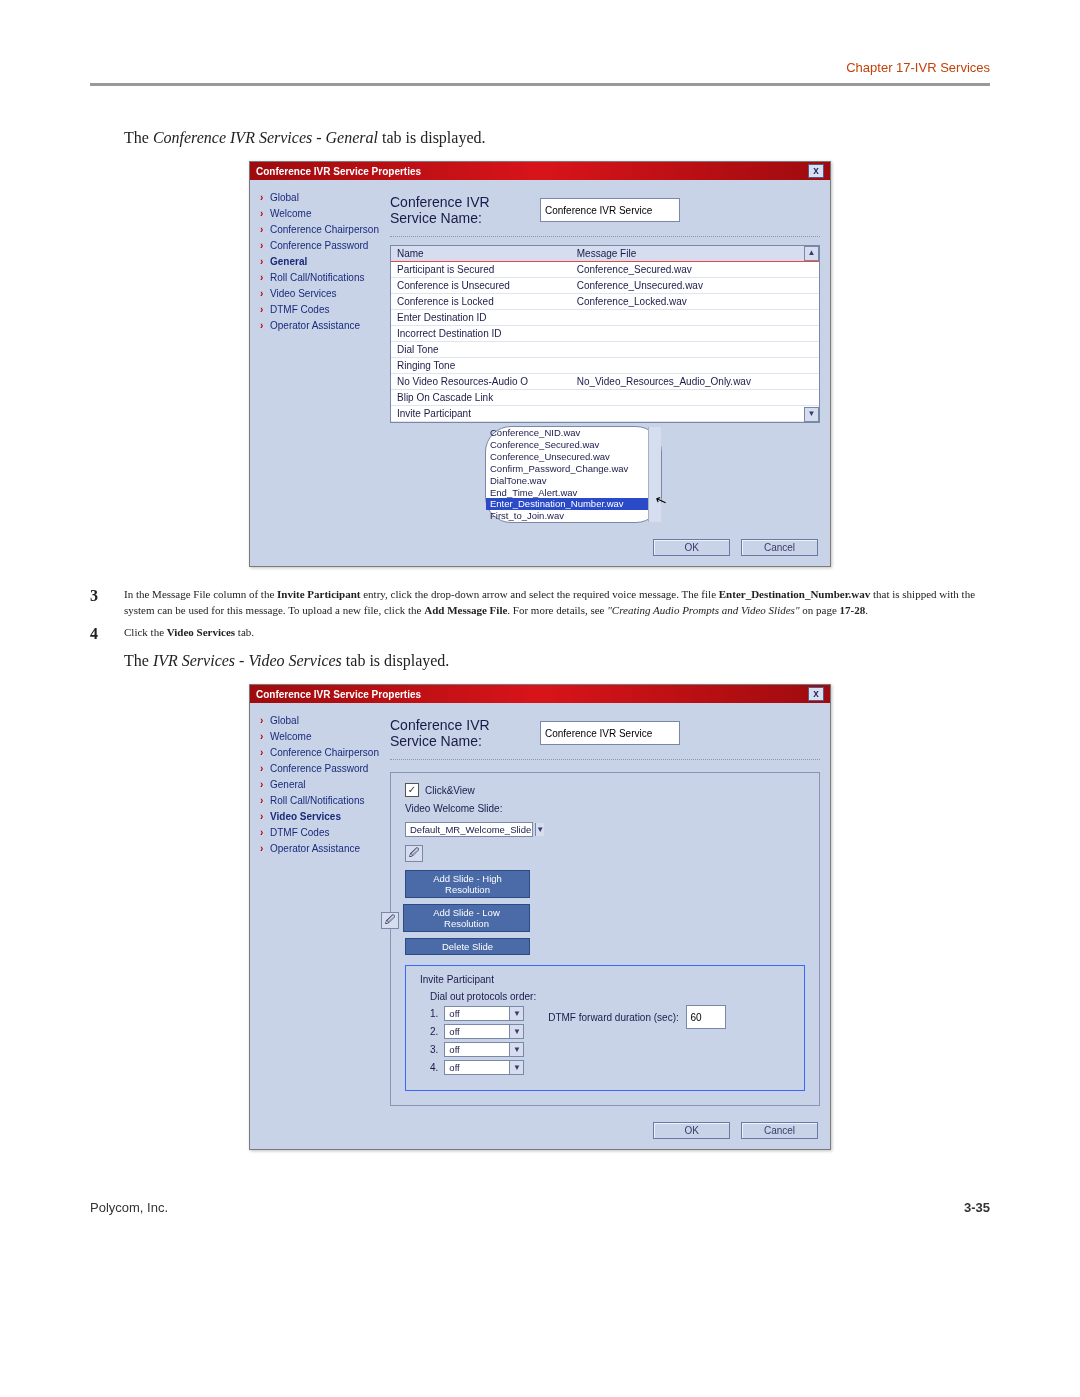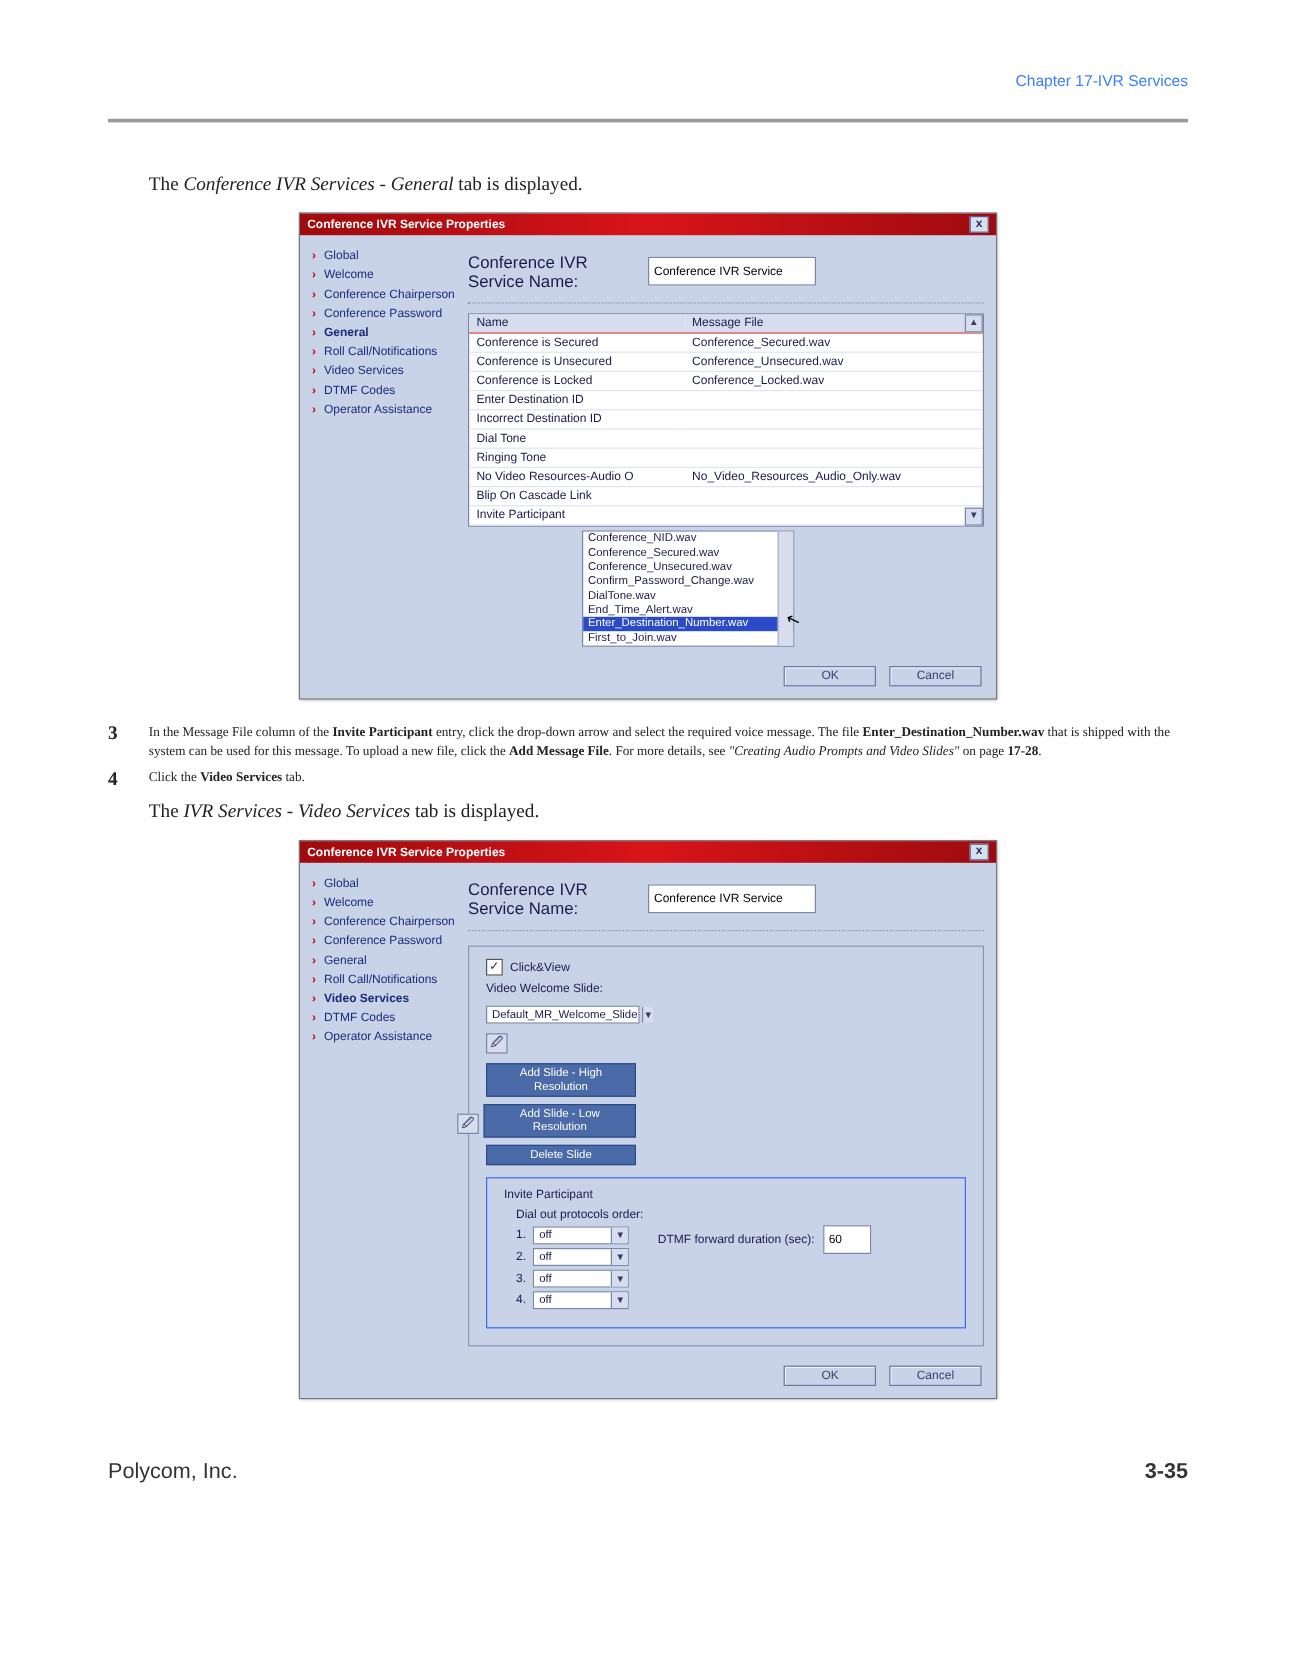--- a/index.html
+++ b/index.html
@@ -12,22 +12,22 @@
     width: 1080px;
     margin: 0 auto;
     padding: 60px 90px 40px 90px;
     box-sizing: border-box;
     position: relative;
   }
   .header-right {
     text-align: right;
     font-size: 13px;
     font-family: Arial, sans-serif;
-    color: #3b82f6;
-    margin-bottom: 24px;
+    color: #c2410c;
+    margin-bottom: 8px;
   }
   .divider {
     border-top: 3px solid #999;
     margin-bottom: 40px;
   }
   .body-text {
     font-size: 16px;
     line-height: 1.45;
     margin: 0 0 10px 0;
   }
@@ -238,21 +238,21 @@
     width: 16px; height: 15px;
     border: 1px solid #7a88a8; background: #d5ddee;
     display:inline-flex;align-items:center;justify-content:center;
     font-size:10px; cursor:pointer;
   }
   .footer {
     display: flex;
     justify-content: space-between;
     margin-top: 50px;
     font-family: Arial, sans-serif;
-    font-size: 18px;
+    font-size: 13px;
     color: #333;
   }
 </style>
 </head>
 <body>
 
 <div class="page">
 
   <div class="header-right">Chapter 17-IVR Services</div>
   <div class="divider"></div>
@@ -288,21 +288,21 @@
           <div class="scroll-btn" style="bottom:0">▼</div>
           <table class="tbl">
             <thead>
                 <tr>
               <th style="width:42%">Name</th>
               <th>Message File</th>
             </tr>
               </thead>
             <tbody id="tb1">
                 <tr>
-                  <td>Conference is Secured</td>
+                  <td>Participant is Secured</td>
                   <td>Conference_Secured.wav</td>
                 </tr>
                 <tr>
                   <td>Conference is Unsecured</td>
                   <td>Conference_Unsecured.wav</td>
                 </tr>
                 <tr>
                   <td>Conference is Locked</td>
                   <td>Conference_Locked.wav</td>
                 </tr>
@@ -330,21 +330,21 @@
                   <td>Blip On Cascade Link</td>
                   <td></td>
                 </tr>
                 <tr>
                   <td>Invite Participant</td>
                   <td></td>
                 </tr>
               </tbody>
           </table>
         </div>
-        <div class="dropdown-list" id="dd1" style="position:relative;">
+        <div class="dropdown-list" id="dd1" style="position:relative;border-radius:26px;">
           <div class="dd-item">Conference_NID.wav</div>
             <div class="dd-item">Conference_Secured.wav</div>
             <div class="dd-item">Conference_Unsecured.wav</div>
             <div class="dd-item">Confirm_Password_Change.wav</div>
             <div class="dd-item">DialTone.wav</div>
             <div class="dd-item">End_Time_Alert.wav</div>
             <div class="dd-item sel">Enter_Destination_Number.wav</div>
             <div class="dd-item">First_to_Join.wav</div>
             <div class="scroll-side"></div>
           <span class="cursor-arrow">↖</span>

